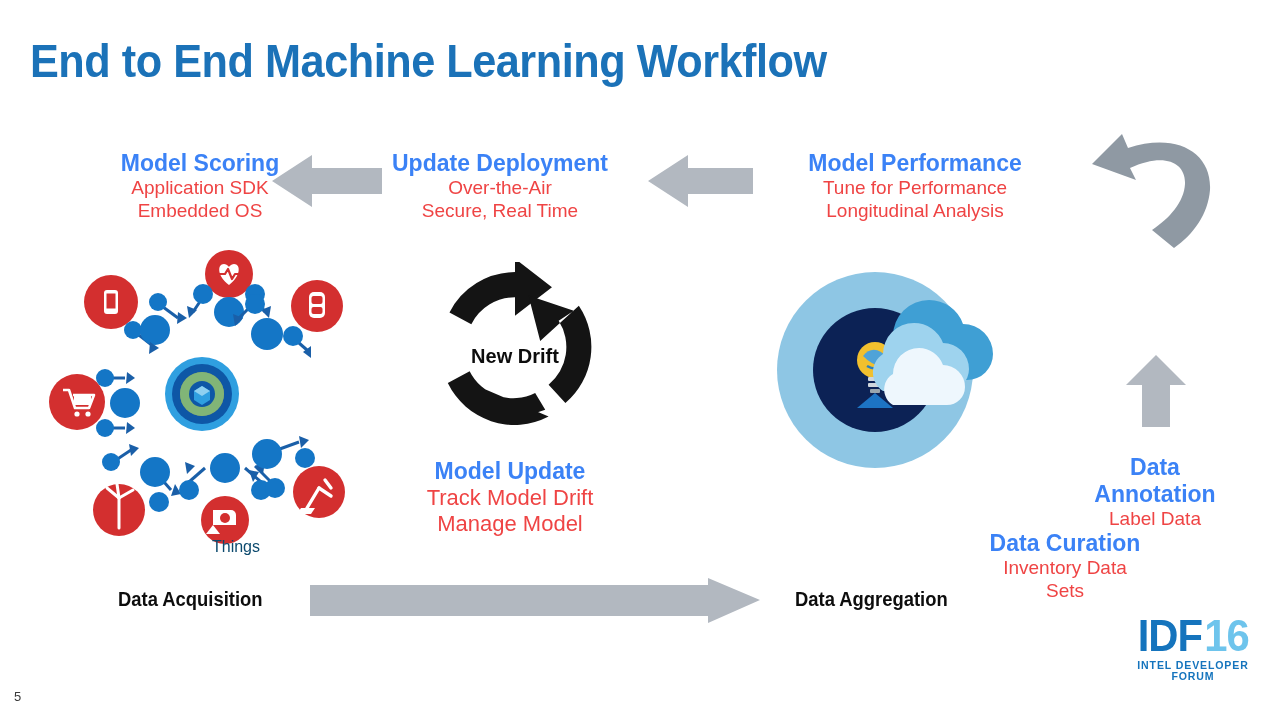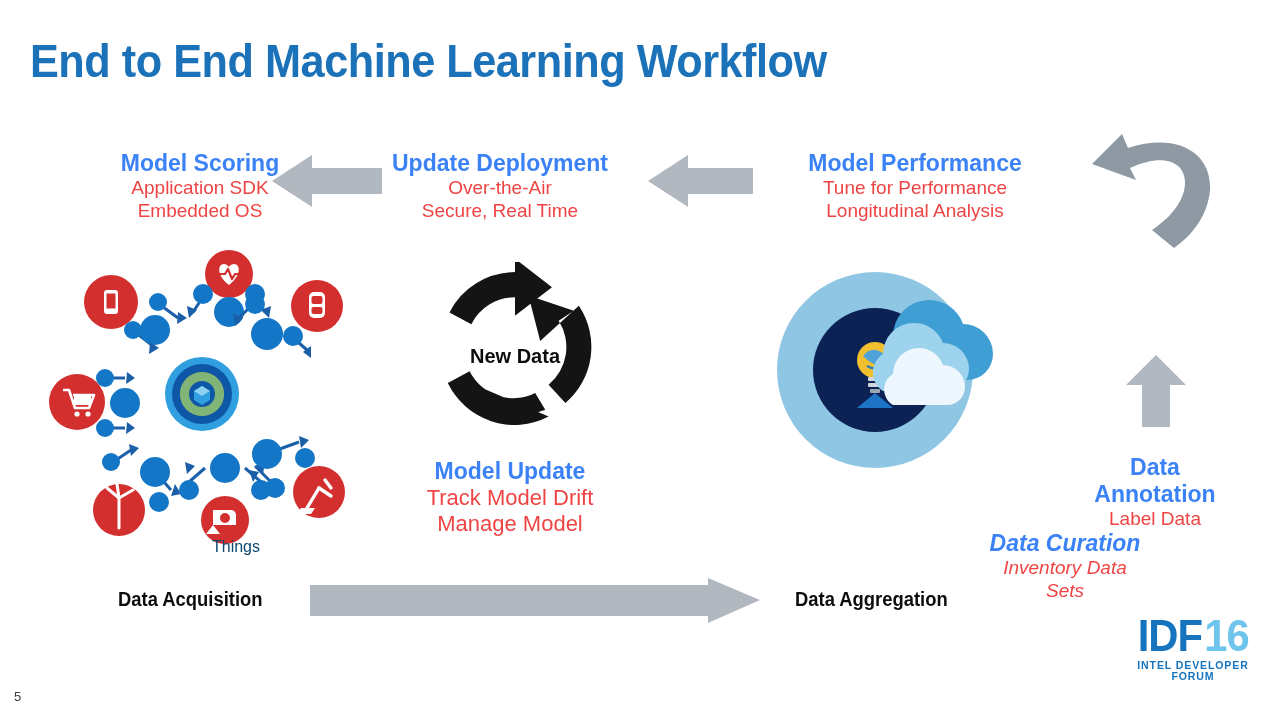--- a/index.html
+++ b/index.html
@@ -166,21 +166,21 @@
   <svg class="abs" style="left:1126px; top:355px;" width="60" height="72" viewBox="0 0 60 72">
     <polygon class="gray" points="30,0 60,30 44,30 44,72 16,72 16,30 0,30"></polygon>
   </svg>
 
   <div class="abs txt-block" style="left:1020px; top:454px; width:270px;">
     <span class="hdr">Data</span>
     <span class="hdr">Annotation</span>
     <span class="sub">Label Data</span>
   </div>
 
-  <div class="abs txt-block" style="left:940px; top:530px; width:250px;font-style:italic;">
+  <div class="abs txt-block" style="left:940px; top:530px; width:250px;">
     <span class="hdr">Data Curation</span>
     <span class="sub">Inventory Data</span>
     <span class="sub">Sets</span>
   </div>
 
   <svg class="abs" style="left:425px; top:262px;" width="180" height="168" viewBox="0 0 100 100">
     <g fill="#141414">
 
       <path d="M 50 6
                A 44 44 0 0 0 11 30
@@ -194,21 +194,21 @@
                A 29 29 0 0 0 76 35
                L 85 29 L 58 20 L 65 47 Z"></path>
 
       <path d="M 70 92
                A 44 44 0 0 1 10 72
                L 23 65
                A 29 29 0 0 0 62 78
                L 68 88 L 44 96 L 28 74 Z"></path>
     </g>
   </svg>
-  <div class="abs" id="new-data-text" style="left:415px; top:345px;">New Data</div>
+  <div class="abs" id="new-data-text" style="left:415px; top:345px;">New Drift</div>
 
   <div class="abs txt-block" style="left:380px; top:458px; width:260px;">
     <span class="hdr">Model Update</span>
     <span class="sub" style="font-size:22px;">Track Model Drift</span>
     <span class="sub" style="font-size:22px;">Manage Model</span>
   </div>
 
   <div class="abs" style="left:45px; top:250px; width:310px; height:300px;">
 
     <svg class="iot-node" style="left:38px; top:22px;" width="120" height="92" viewBox="0 0 120 92">

